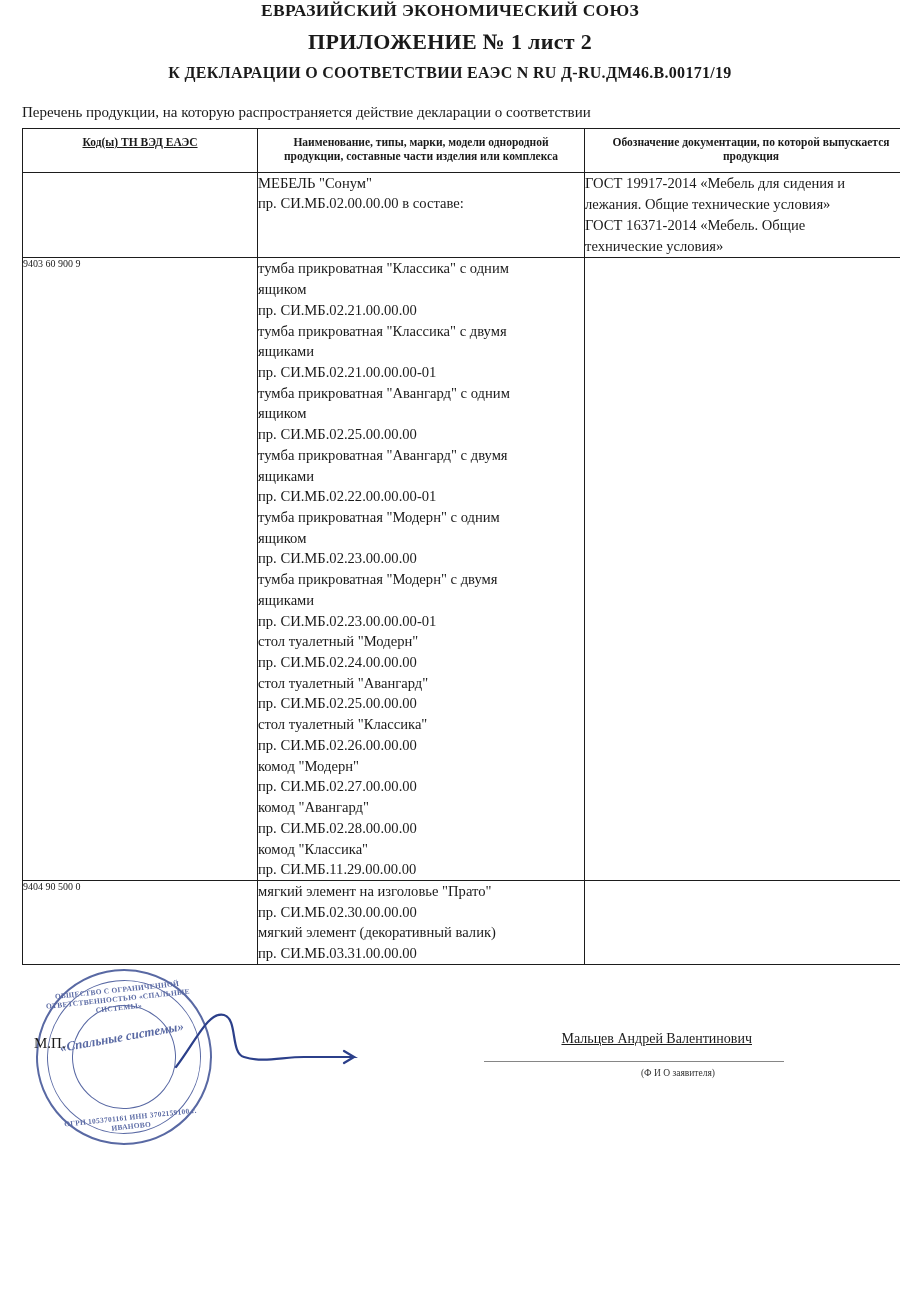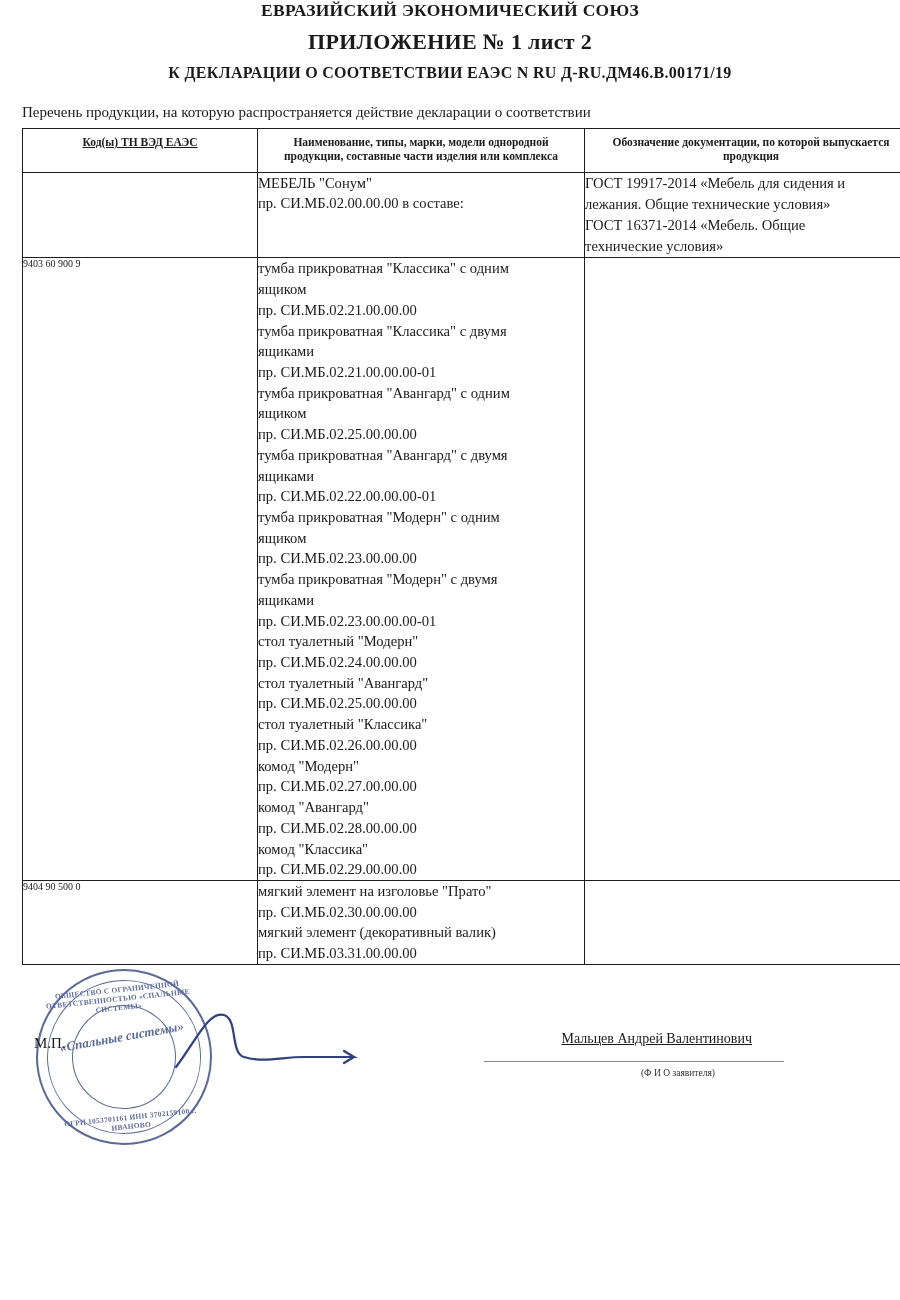--- a/index.html
+++ b/index.html
@@ -244,21 +244,21 @@
           <span class="ln">пр. СИ.МБ.02.24.00.00.00</span>
           <span class="ln">стол туалетный "Авангард"</span>
           <span class="ln">пр. СИ.МБ.02.25.00.00.00</span>
           <span class="ln">стол туалетный "Классика"</span>
           <span class="ln">пр. СИ.МБ.02.26.00.00.00</span>
           <span class="ln">комод "Модерн"</span>
           <span class="ln">пр. СИ.МБ.02.27.00.00.00</span>
           <span class="ln">комод "Авангард"</span>
           <span class="ln">пр. СИ.МБ.02.28.00.00.00</span>
           <span class="ln">комод "Классика"</span>
-          <span class="ln">пр. СИ.МБ.02.29.00.00.00</span>
+          <span class="ln">пр. СИ.МБ.11.29.00.00.00</span>
         </td>
         <td class="doc-cell"></td>
       </tr>
       <tr>
         <td class="code-cell">
           <span class="ln">9404 90 500 0</span>
         </td>
         <td class="cell">
           <span class="ln">мягкий элемент на изголовье "Прато"</span>
           <span class="ln">пр. СИ.МБ.02.30.00.00.00</span>

